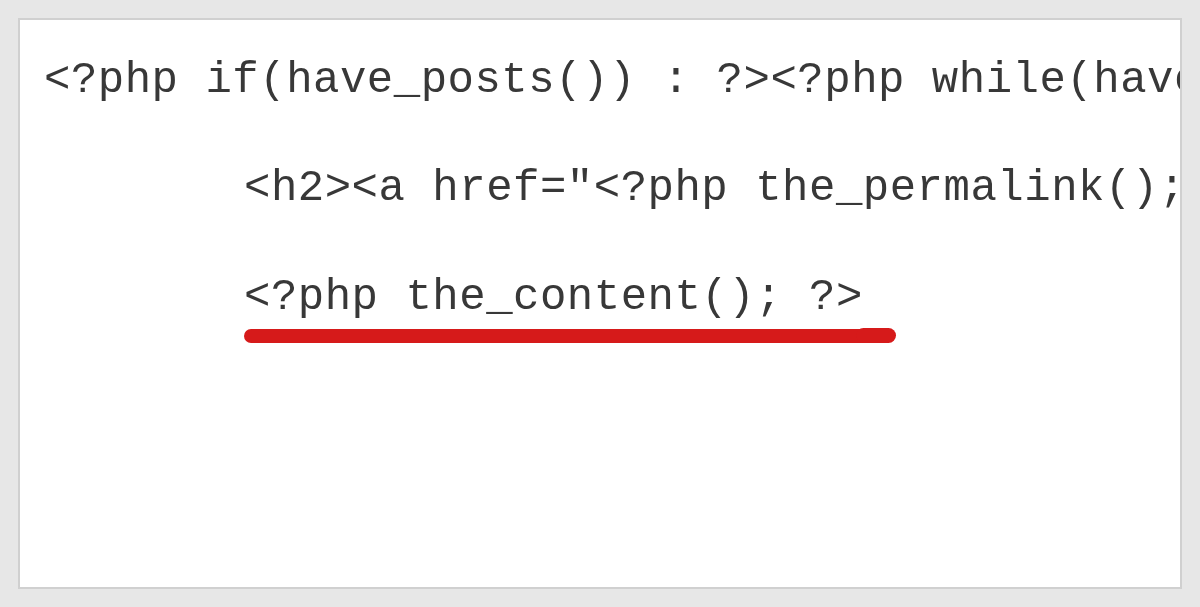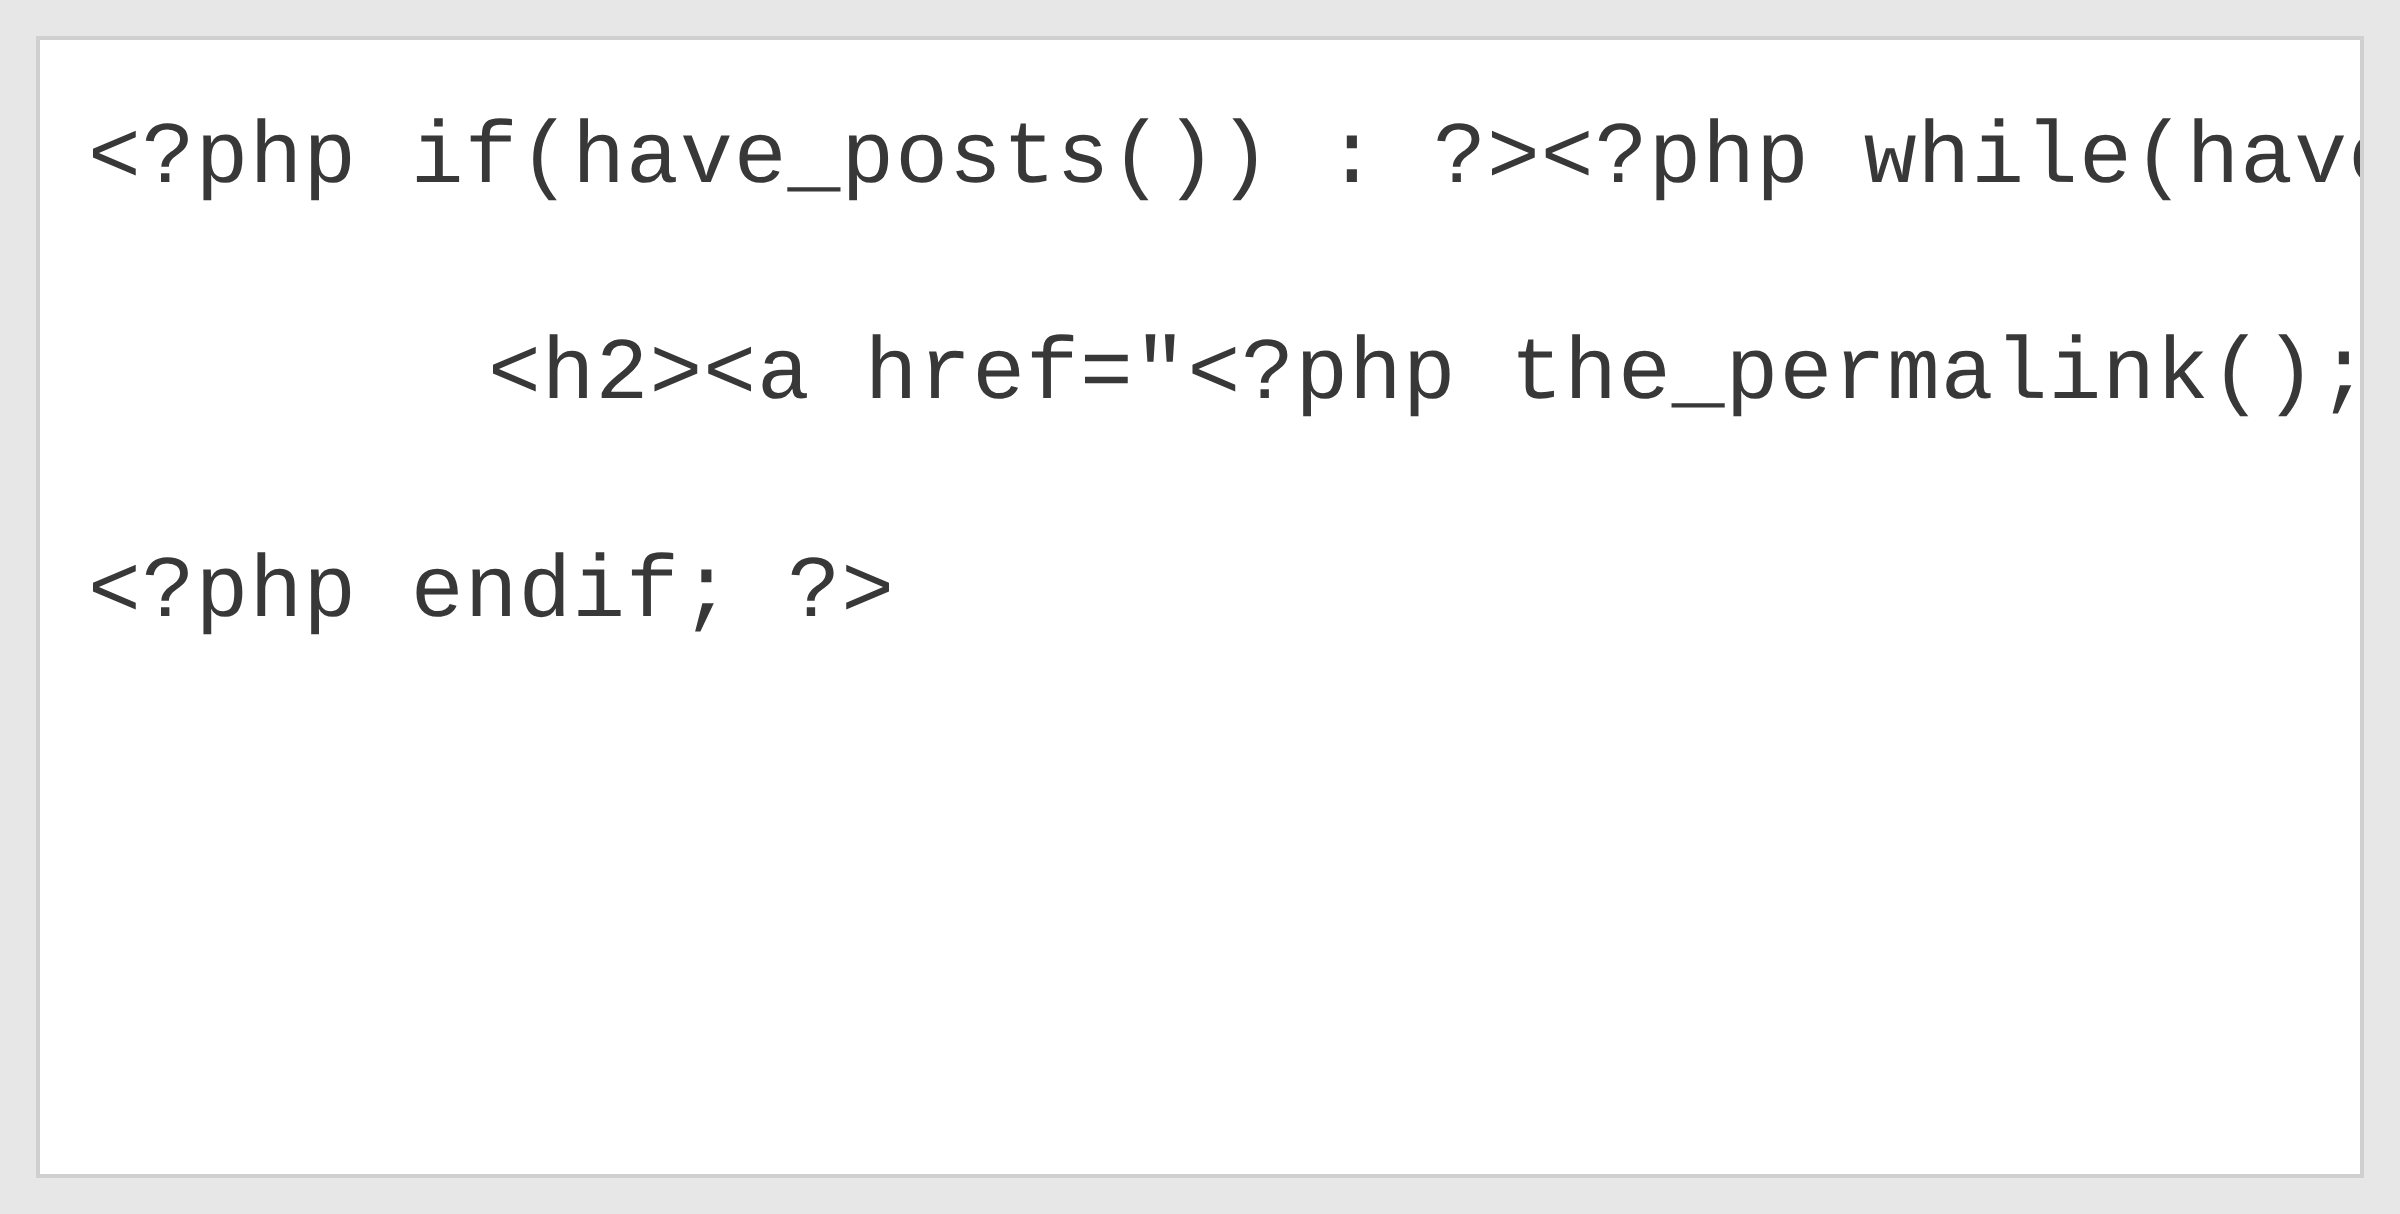--- a/index.html
+++ b/index.html
@@ -70,18 +70,21 @@
 </head>
 <body>
 
 <div class="outer-frame">
   <div class="code-panel">
 
     <div class="code-line">&lt;?php if(have_posts()) : ?&gt;&lt;?php while(have_po:</div>
 
     <div class="code-line indent">&lt;h2&gt;&lt;a href="&lt;?php the_permalink(); ?</div>
 
+    <div class="code-line indent underline-wrap">
+      <span>&lt;?php the_content(); ?&gt;</span>
+      <div class="underline"></div>
+    </div>
 
 
-    <div class="code-line">&lt;?php endif; ?&gt;</div>
 
   </div>
 </div>
 
 </body></html>

